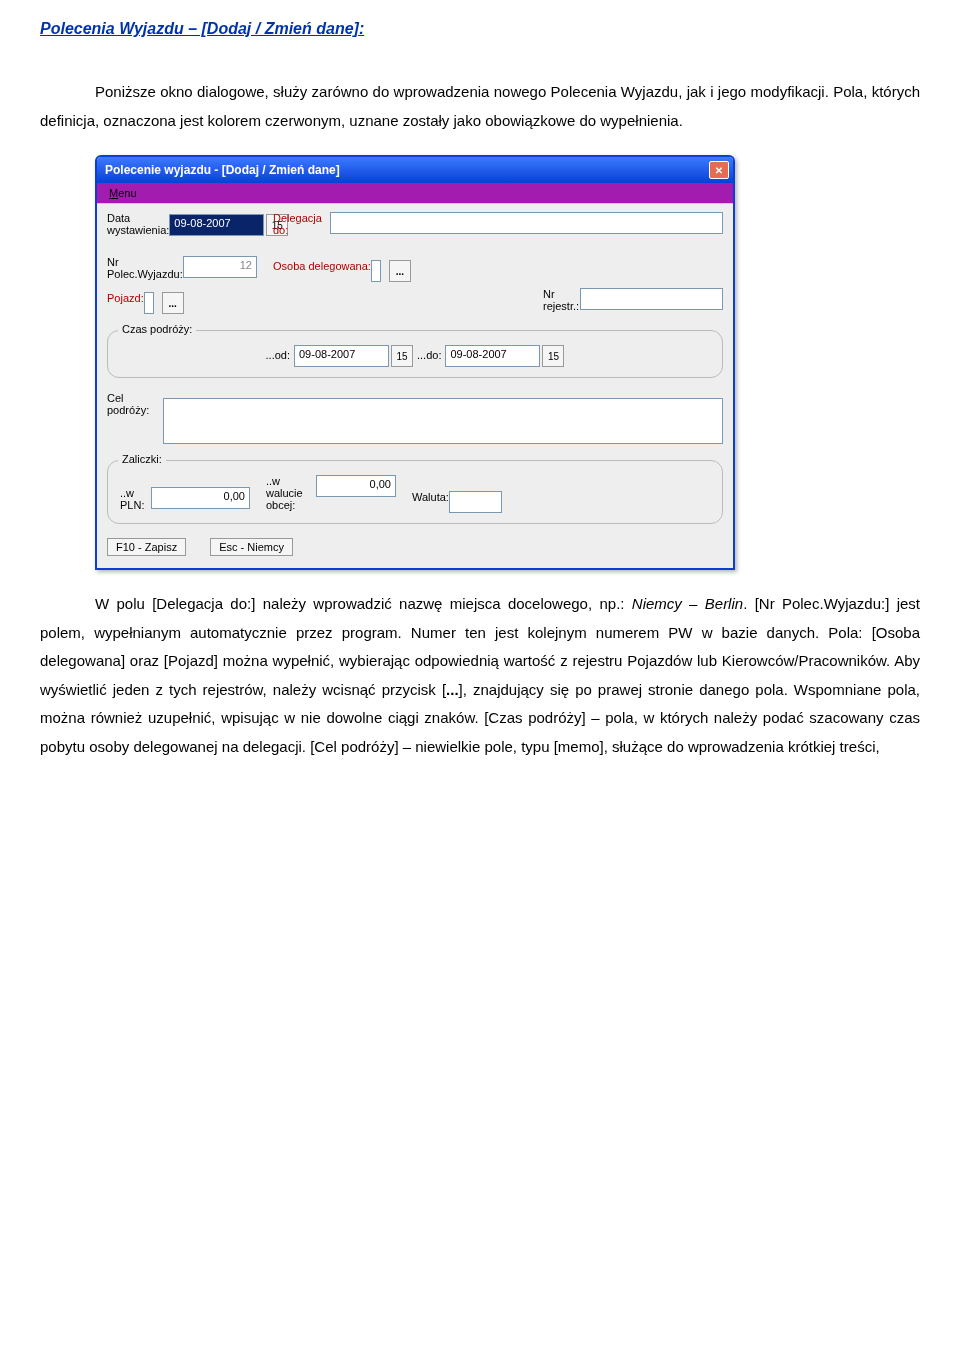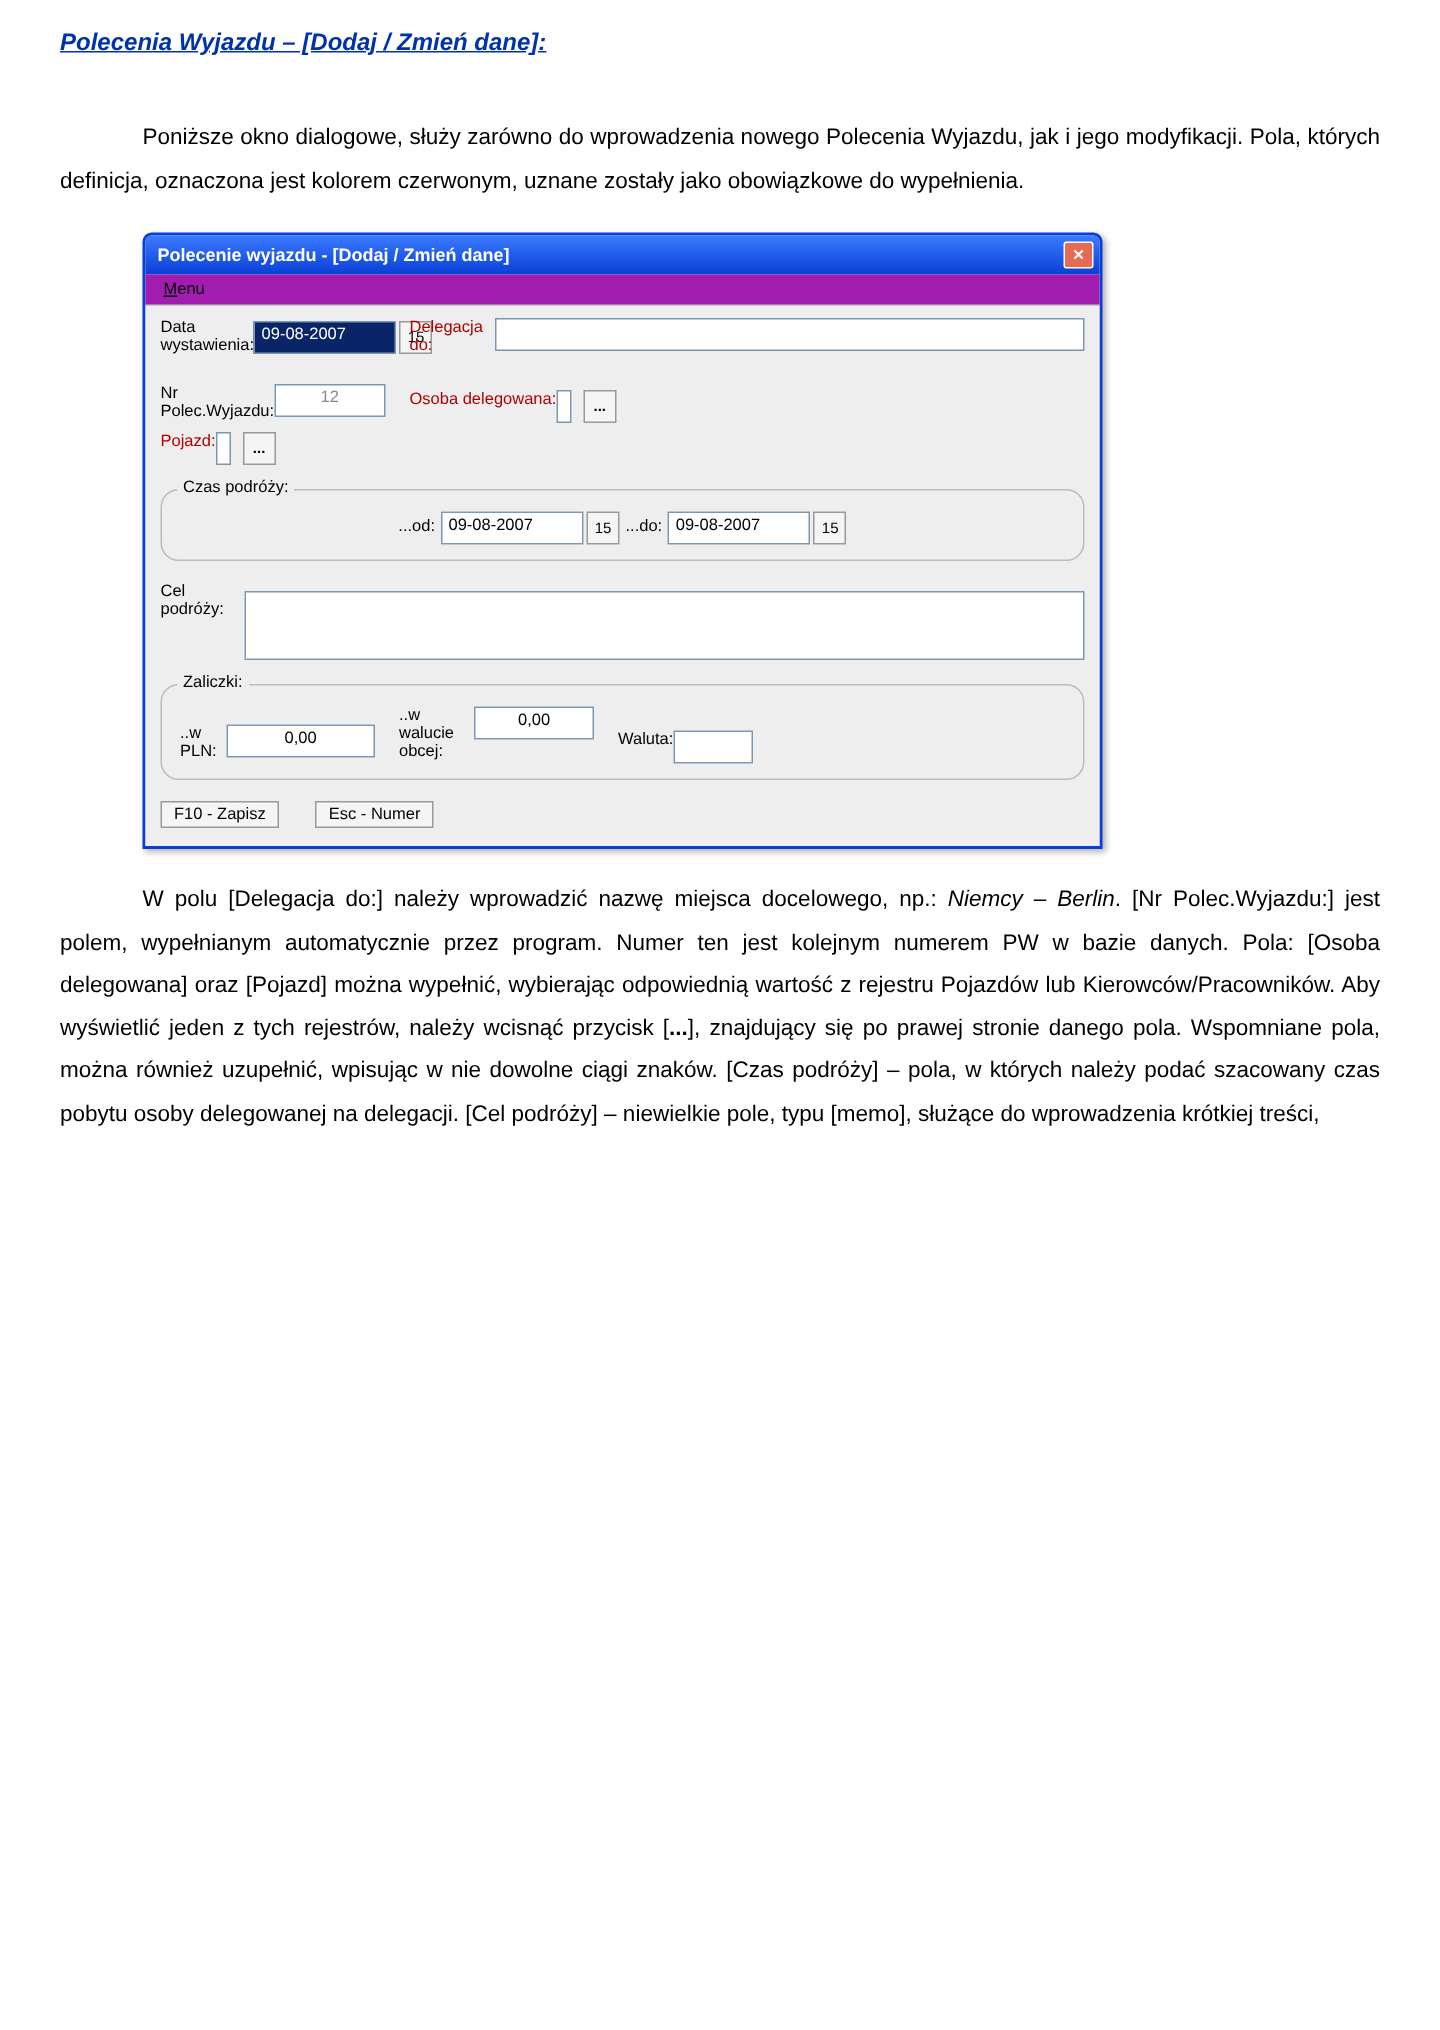--- a/index.html
+++ b/index.html
@@ -102,21 +102,21 @@
   }
   .lbl.req { color: #b00000; }
   .inp {
     border: 1px solid #7a97b3;
     background: #fff;
     font-size: 11px;
     padding: 2px 4px;
     height: 16px;
     box-sizing: content-box;
   }
-  .inp.right { text-align: center; }
+  .inp.right { text-align: right; }
   .inp.sel { background: #0a246a; color: #fff; }
   .cal-btn, .dots-btn {
     width: 20px;
     height: 20px;
     border: 1px solid #999;
     background: #f5f5f5;
     display: inline-flex;
     align-items: center;
     justify-content: center;
     font-size: 10px;
@@ -225,20 +225,24 @@
       </div>
 
       <div class="row" style="margin-top:4px">
         <div class="field" style="flex:1">
           <span class="lbl req">Pojazd:</span>
           <div class="inline-row">
             <div class="inp" style="flex:1"></div>
             <span class="dots-btn">...</span>
           </div>
         </div>
+        <div class="field" style="width:180px">
+          <span class="lbl">Nr rejestr.:</span>
+          <div class="inp" style="width:100%"></div>
+        </div>
       </div>
 
       <div class="grp">
         <span class="legend">Czas podróży:</span>
         <div class="inline-row" style="justify-content:center;gap:4px">
           <span class="lbl">...od:</span>
           <div class="date-wrap">
             <div class="inp" style="width:85px">09-08-2007</div>
             <span class="cal-btn">15</span>
           </div>
@@ -268,21 +272,21 @@
           </div>
           <div class="field" style="width:90px">
             <span class="lbl">Waluta:</span>
             <div class="inp" style="width:80px"></div>
           </div>
         </div>
       </div>
 
       <div class="btnrow">
         <span class="btn">F10 - Zapisz</span>
-        <span class="btn">Esc - Numer</span>
+        <span class="btn">Esc - Niemcy</span>
       </div>
 
     </div>
   </div>
 </div>
 
 <p class="doc-para-2">
   <span style="display:inline-block;width:55px"></span><span>W polu [Delegacja do:] należy wprowadzić nazwę miejsca docelowego, np.: </span><span class="italic">Niemcy – Berlin</span><span>. [Nr Polec.Wyjazdu:] jest polem, wypełnianym automatycznie przez program. Numer ten jest kolejnym numerem PW w bazie danych. Pola: [Osoba delegowana] oraz [Pojazd] można wypełnić, wybierając odpowiednią wartość z rejestru Pojazdów lub Kierowców/Pracowników. Aby wyświetlić jeden z tych rejestrów, należy wcisnąć przycisk [</span><span class="bold">...</span><span>], znajdujący się po prawej stronie danego pola. Wspomniane pola, można również uzupełnić, wpisując w nie dowolne ciągi znaków. [Czas podróży] – pola, w których należy podać szacowany czas pobytu osoby delegowanej na delegacji. [Cel podróży] – niewielkie pole, typu [memo], służące do wprowadzenia krótkiej treści,</span>
 </p>
 

